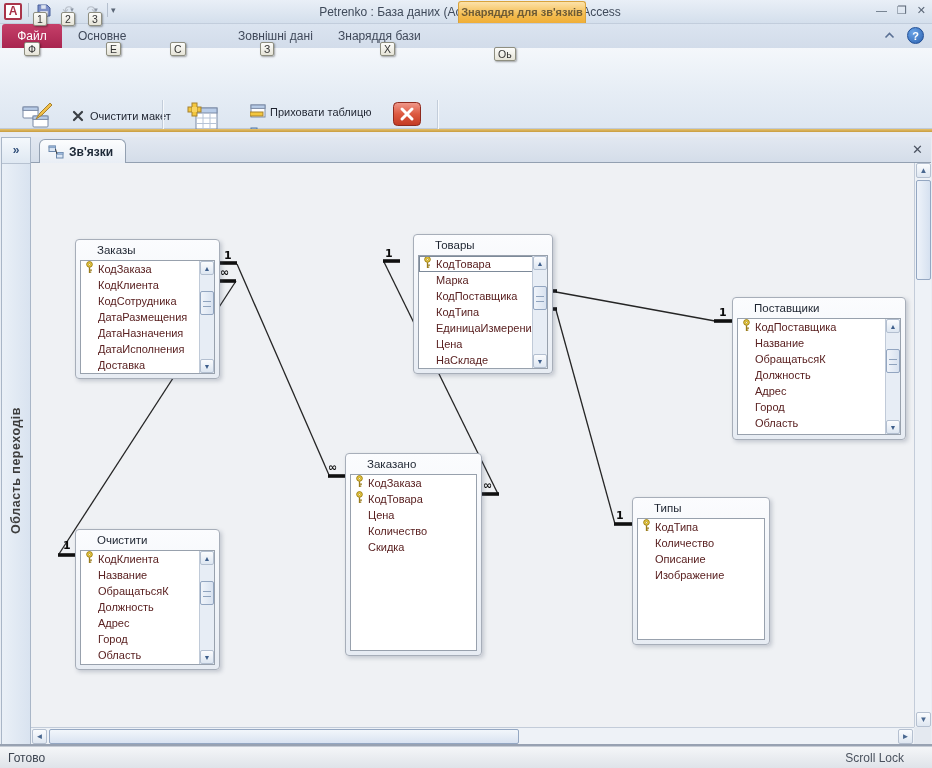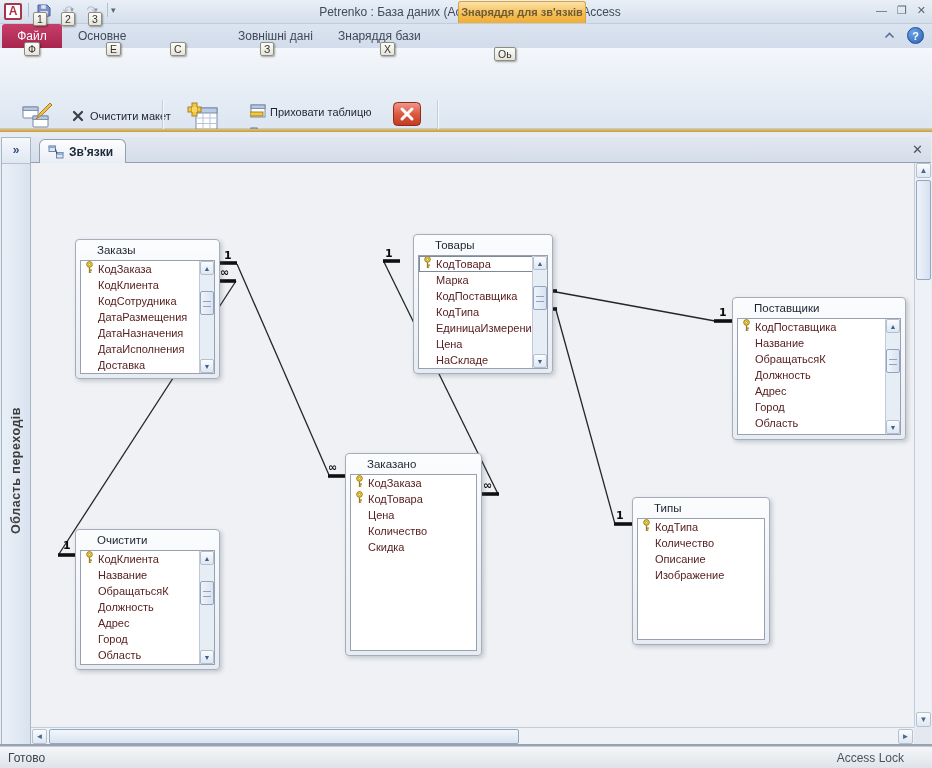--- a/index.html
+++ b/index.html
@@ -820,16 +820,16 @@
   <div class="hsb">
     <div class="btn" style="left:1px;">◄</div>
     <div class="thumb"></div>
     <div class="btn" style="right:1px;">►</div>
   </div>
   <div class="corner"></div>
 
   <div class="framerule"></div>
   <div class="statusbar">
     <span class="status-left">Готово</span>
-    <span class="status-right">Access Lock</span>
+    <span class="status-right">Scroll Lock</span>
   </div>
 
 </div>
 
 </body></html>

